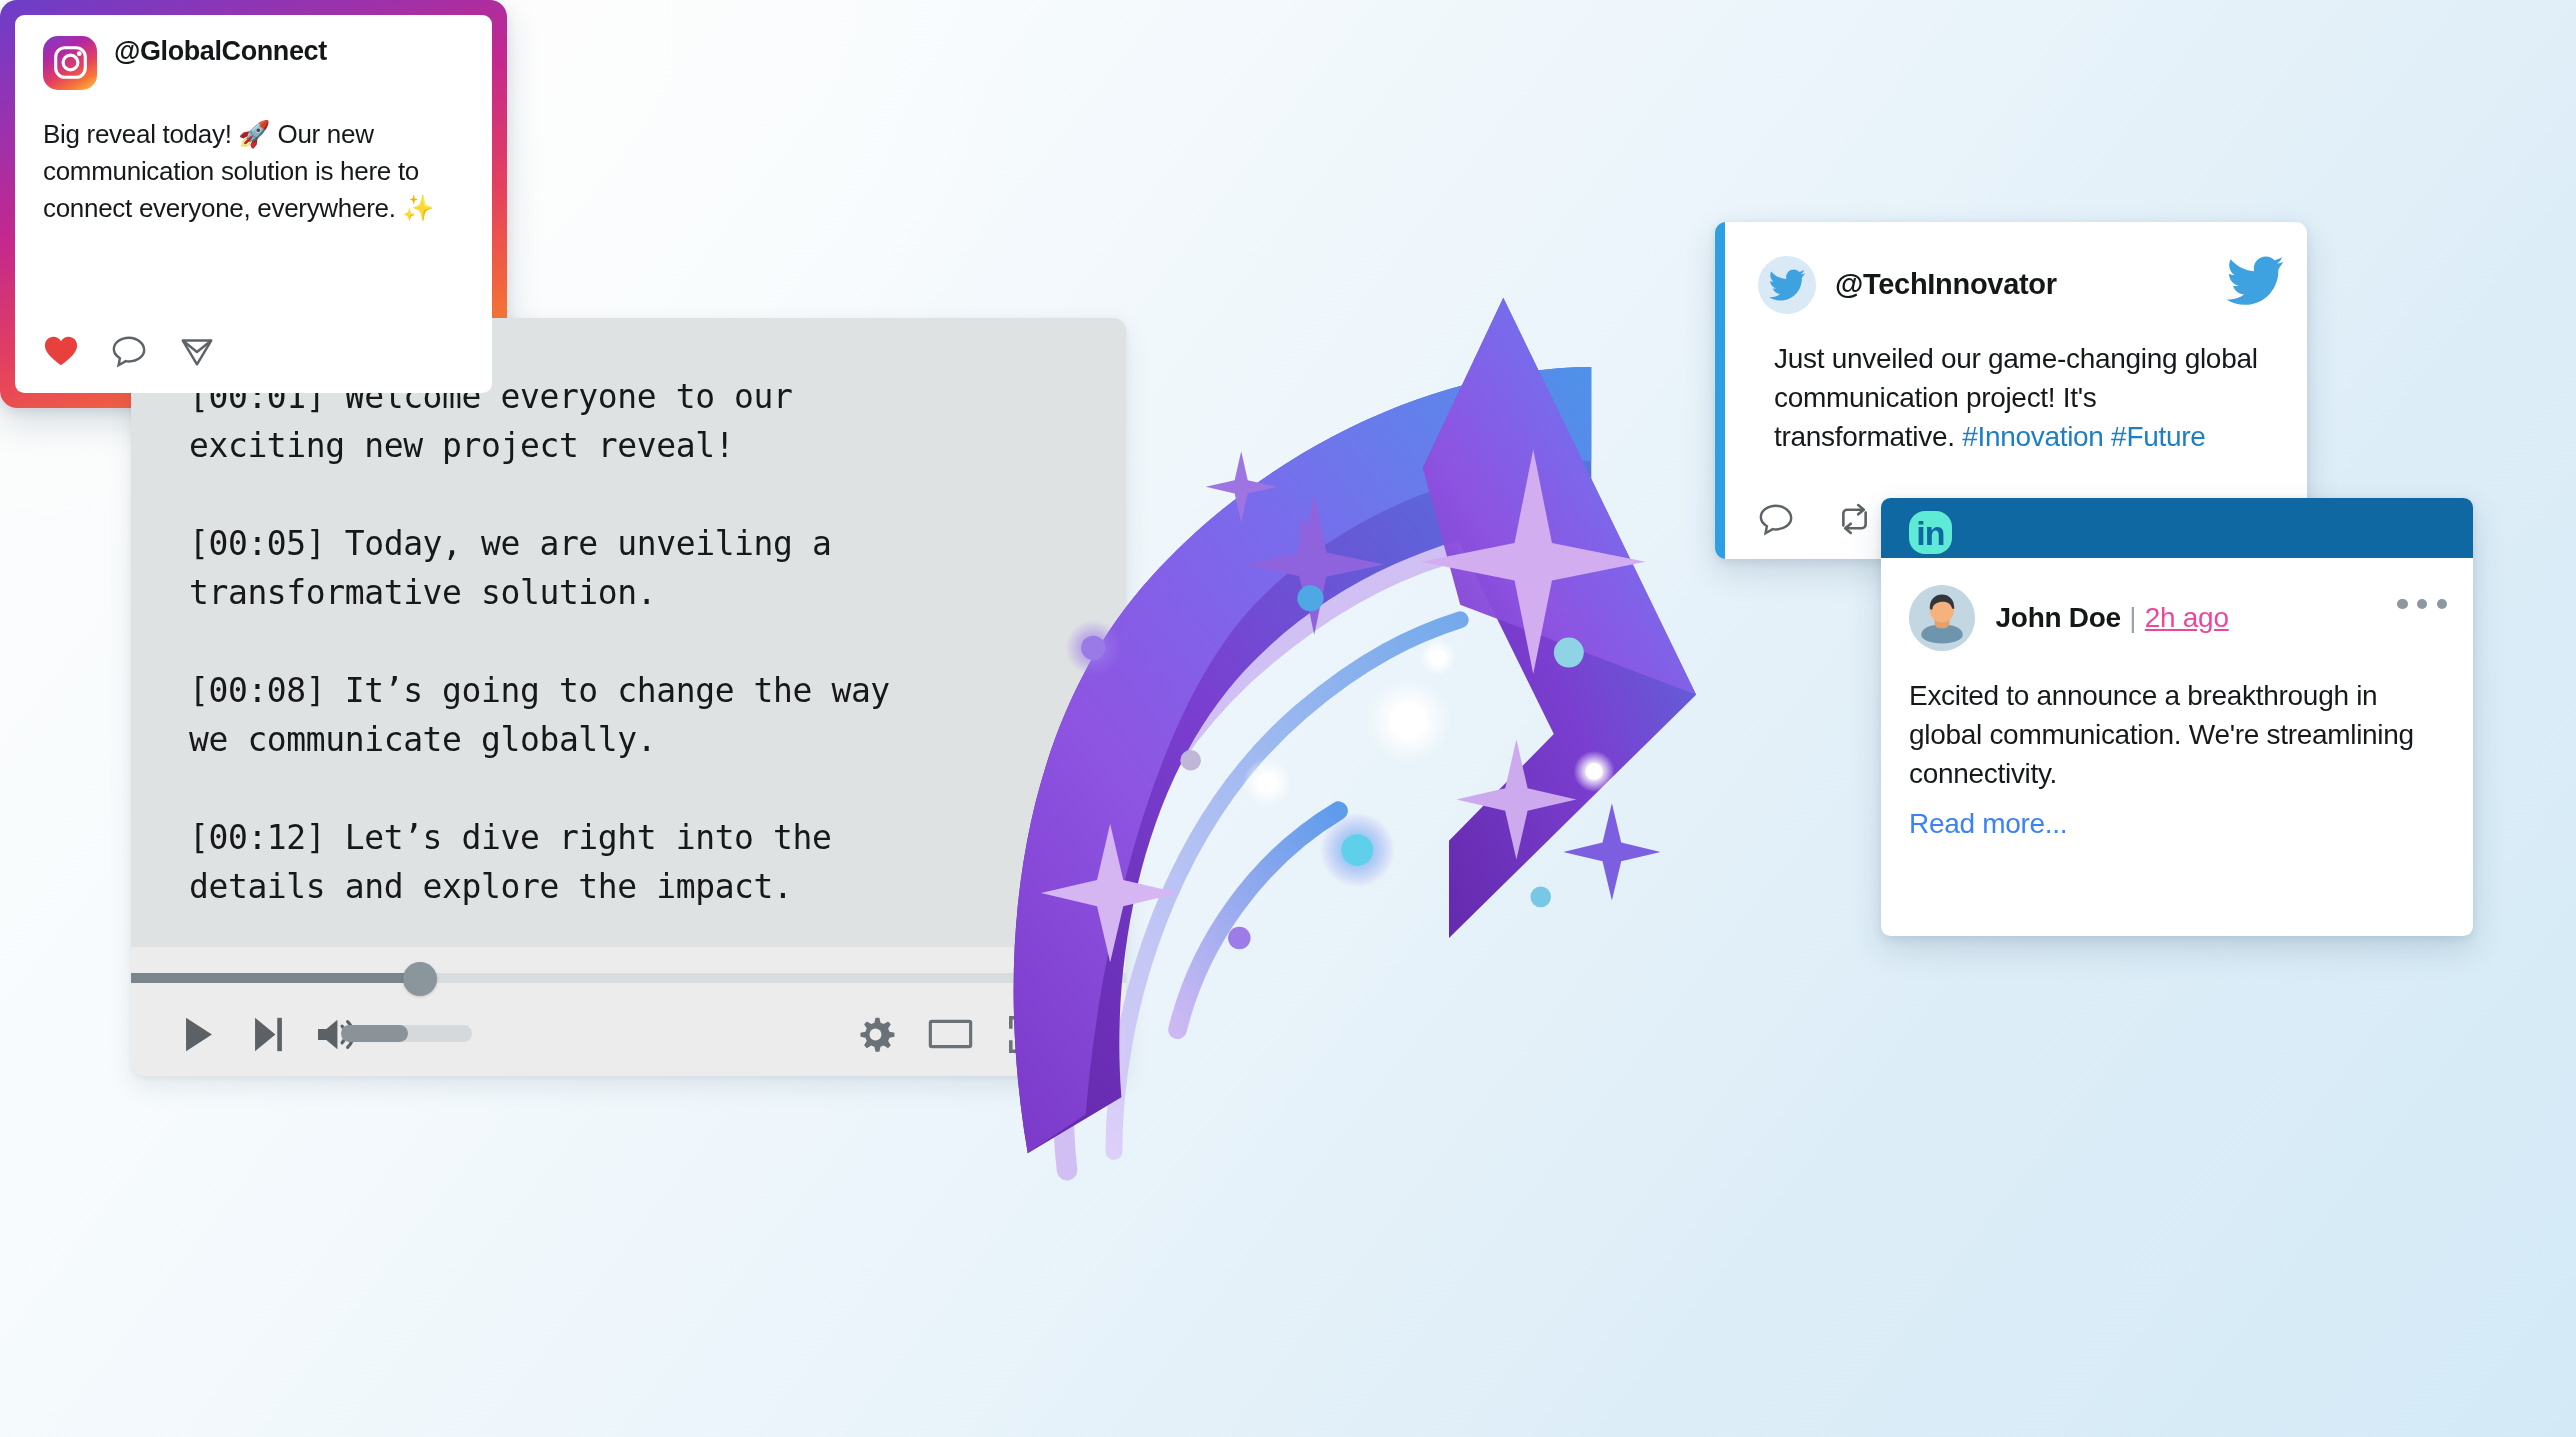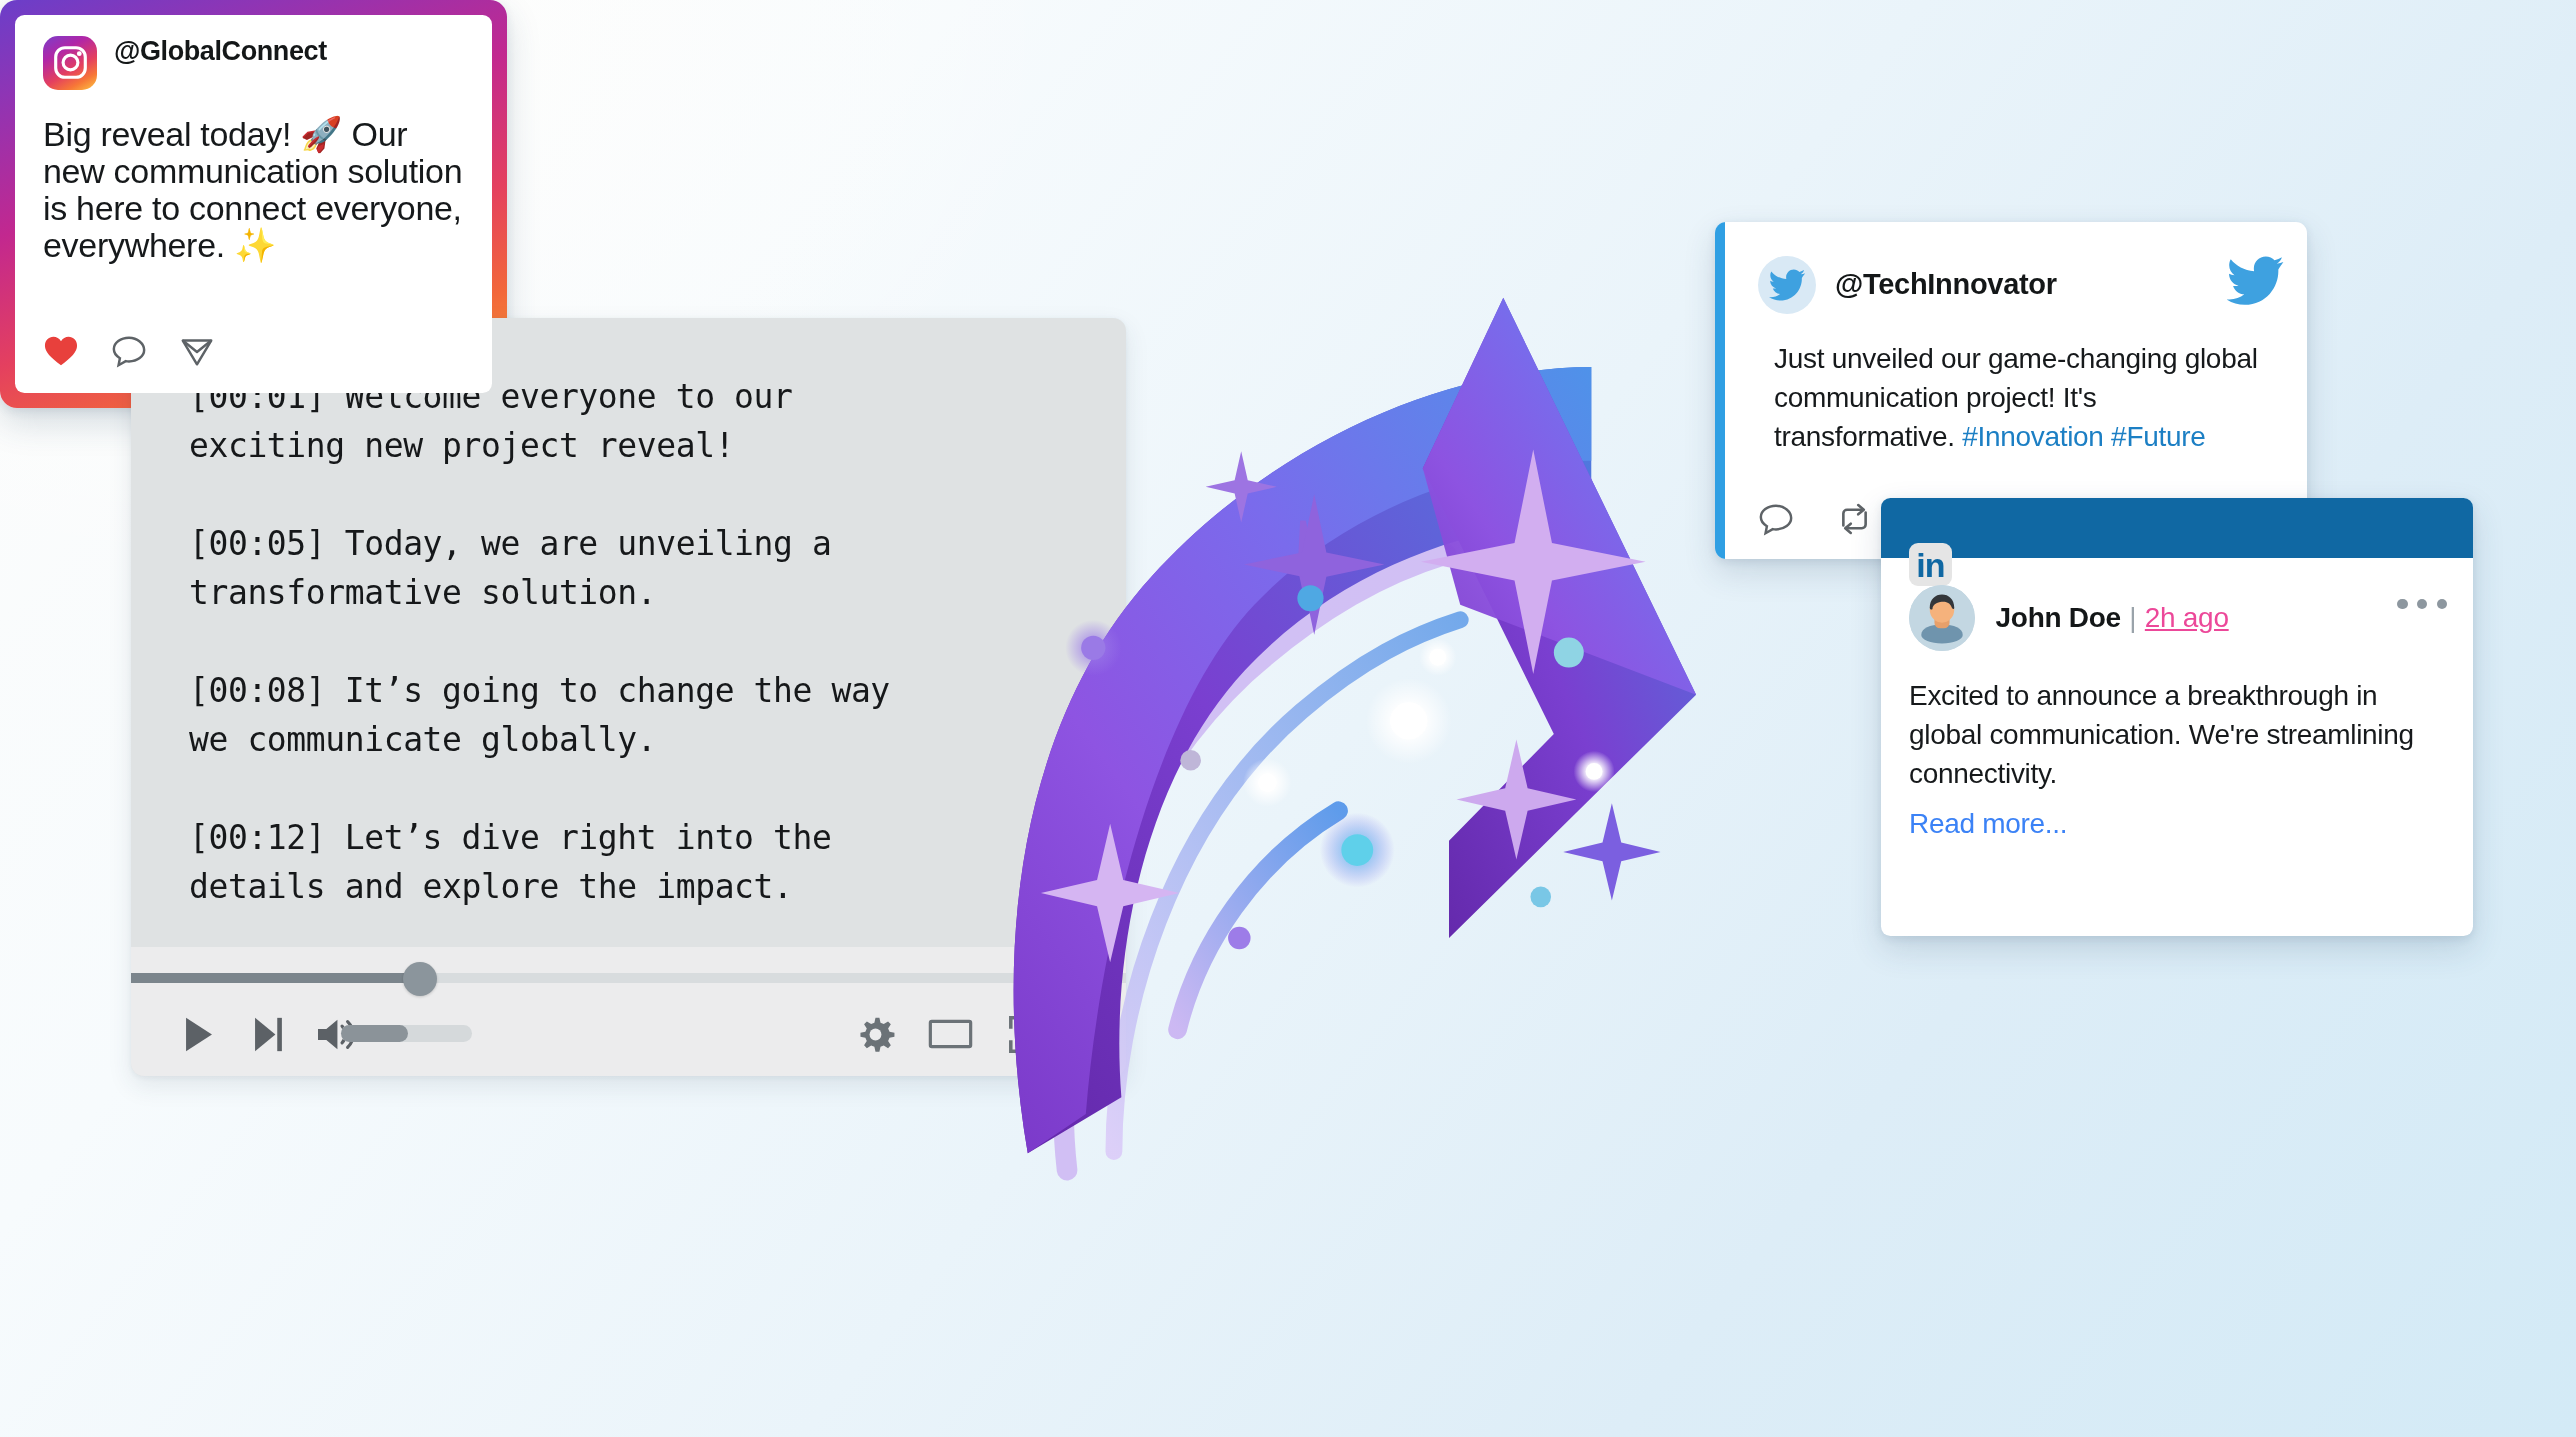--- a/index.html
+++ b/index.html
@@ -53,23 +53,23 @@
   .tw-body{position:absolute;left:43px;top:117px;right:32px;font-size:28px;line-height:39px;color:#16191b;letter-spacing:-0.3px;margin-left:16px;}
   .tw-body .hash{color:#1c7fc4;}
   .tw-actions{position:absolute;left:43px;bottom:19px;display:flex;gap:41px;align-items:center;}
 
   #linkedin-card{
     left:1881px;top:498px;width:580px;height:438px;border-radius:9.4px;
     box-shadow:0 13px 32px rgba(40,70,100,.16), 0 2.8px 8.4px rgba(40,70,100,.10);
     overflow:hidden;z-index:4;
   }
   .li-head{position:absolute;left:0;top:0;right:0;height:60px;background:#1068a3;}
-  .li-mark{position:absolute;left:28px;top:13px;width:43px;height:43px;border-radius:9px;background:#e5e5e5;
+  .li-mark{position:absolute;left:28px;top:13px;width:43px;height:43px;border-radius:16px;background:#5eead4;
     display:flex;align-items:center;justify-content:center;font-size:34px;font-weight:bold;color:#1068a3;
-    line-height:34px;letter-spacing:-0.9px;margin-top:32px;}
+    line-height:34px;letter-spacing:-0.9px;}
   .li-user{position:absolute;left:28px;top:86px;right:20px;height:67px;display:flex;align-items:center;}
   .li-avatar{width:66px;height:66px;border-radius:50%;overflow:hidden;background:#c3d7e2;position:relative;flex:none;}
   .li-name{margin-left:20.6px;font-size:28px;font-weight:bold;color:#141718;letter-spacing:-0.3px;}
   .li-sep{margin:0 8.4px;font-size:28px;color:#9aa3aa;font-weight:normal;}
   .li-time{font-size:28px;color:#ec4899;font-weight:normal;letter-spacing:-0.3px;text-decoration:underline;}
   .li-more{position:absolute;right:26px;top:101px;display:flex;gap:9.4px;}
   .li-more i{width:10.3px;height:10.3px;border-radius:50%;background:#8d979f;display:block;}
   .li-body{position:absolute;left:28px;top:178px;right:22.5px;font-size:28px;line-height:39px;color:#16191b;letter-spacing:-0.3px;}
   .li-read{display:block;margin-top:11px;color:#3b82f6;}
 
@@ -79,21 +79,21 @@
     background:linear-gradient(160deg,#6b3ec9 0%,#8e35b5 16%,#c2288f 40%,#e4405f 62%,#f2673a 80%,#f9a83a 100%);
     box-shadow:0 15px 34px rgba(40,70,100,.18), 0 3.7px 9.4px rgba(40,70,100,.10);
     z-index:5;
   }
   .ig-inner{width:100%;height:100%;background:#fff;border-radius:9.4px;position:relative;overflow:hidden;}
   .ig-head{position:absolute;left:28px;top:20.6px;right:19px;height:60px;display:flex;align-items:flex-start;}
   .ig-mark{width:54px;height:54px;border-radius:15px;flex:none;
     background:linear-gradient(150deg,#7b3ec9 0%,#b026a8 30%,#e4405f 60%,#f77737 80%,#fcc843 100%);
     display:flex;align-items:center;justify-content:center;}
   .ig-handle{margin-left:17px;font-size:27px;font-weight:bold;color:#141718;letter-spacing:-0.4px;}
-  .ig-body{position:absolute;left:28px;top:101px;right:17px;font-size:34px;line-height:37px;color:#16191b;letter-spacing:-0.3px;}
+  .ig-body{position:absolute;left:28px;top:101px;right:17px;font-size:26px;line-height:37px;color:#16191b;letter-spacing:-0.3px;}
   .ig-actions{position:absolute;left:28px;bottom:20.6px;display:flex;gap:32px;align-items:center;}
 
   .ico{display:block;}
   .clickable{cursor:pointer;}
 </style>
 </head>
 <body>
 
 <div class="stage">
 

